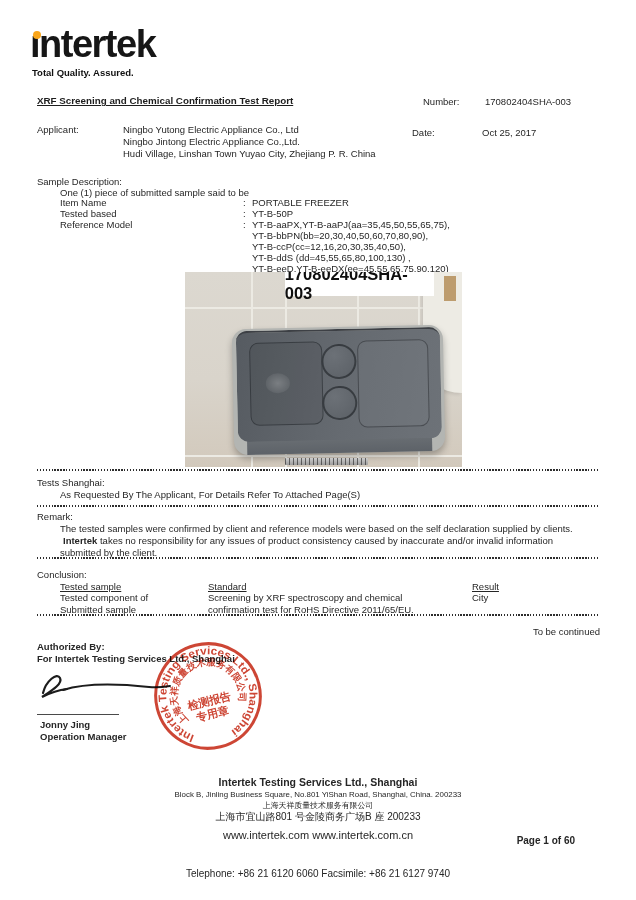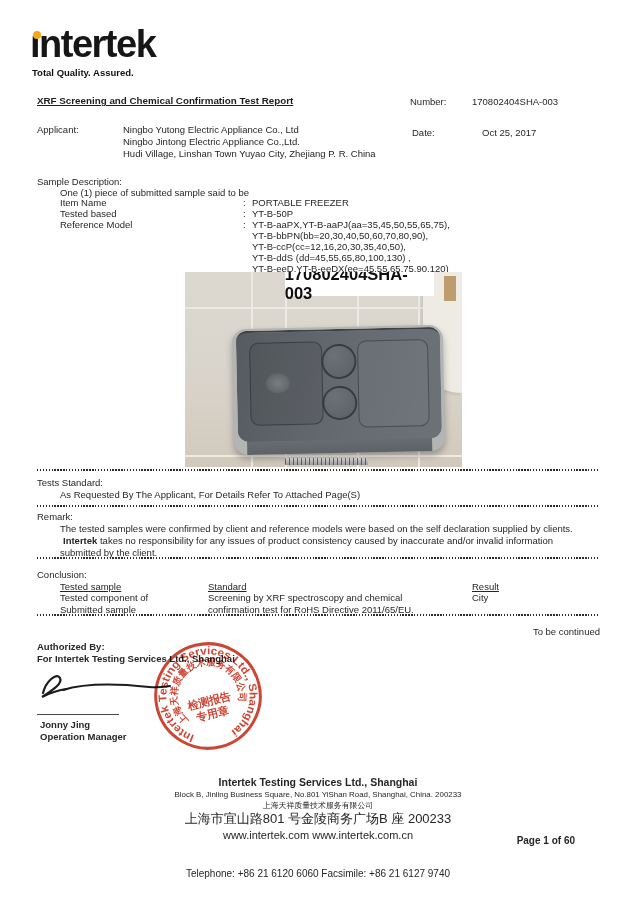--- a/index.html
+++ b/index.html
@@ -6,21 +6,21 @@
   #page{position:relative;width:636px;height:900px;background:#fff;overflow:hidden;
         font-family:"Liberation Sans",sans-serif;color:#262626;font-size:9.5px;}
   .abs{position:absolute;white-space:nowrap;}
   
   .logo-word{position:absolute;left:30px;top:24px;font-size:38px;font-weight:bold;
              letter-spacing:-1.5px;color:#161616;line-height:40px;}
   .logo-dot{position:absolute;left:3px;top:7px;width:8px;height:8px;border-radius:50%;}
   .tagline{position:absolute;left:32px;top:67px;font-weight:bold;font-size:9.5px;color:#111;}
   
   .rtitle{font-weight:bold;text-decoration:underline;font-size:9.8px;color:#1d1d1d;}
-  .lbl{color:#262626;}
+  .lbl{color:#262626;margin-left:13px;}
   
   .dots{position:absolute;left:37px;width:563px;height:2px;
         background-image:repeating-linear-gradient(90deg,#2d2d2d 0 1.4px,transparent 1.4px 2.9px);}
   .und{text-decoration:underline;}
   
   .sl{display:inline-block;width:183px;}
   .sc{display:inline-block;width:9px;}
   
   .photo{position:absolute;left:185px;top:272px;width:277px;height:195px;overflow:hidden;
          background:linear-gradient(180deg,#dcd8d0 0%,#d9d4cb 55%,#d2c9bc 100%);}
@@ -124,21 +124,21 @@
 
     <div class="ruler"></div>
     <div class="photo-label">170802404SHA-003</div>
   </div>
 
   <div class="dots" style="top:469px"></div>
   <div class="dots" style="top:505px"></div>
   <div class="dots" style="top:557px"></div>
   <div class="dots" style="top:614px"></div>
 
-  <div class="abs" style="left:37px;top:477px">Tests Standard:</div>
+  <div class="abs" style="left:37px;top:477px">Tests Shanghai:</div>
   <div class="abs" style="left:60px;top:489px">As Requested By The Applicant, For Details Refer To Attached Page(S)</div>
 
   <div class="abs" style="left:37px;top:511px">Remark:</div>
   <div class="abs" style="left:63px;top:535px">
     <span class="bold">Intertek</span><span> takes no responsibility for any issues of product consistency caused by inaccurate and/or invalid information</span>
   </div>
   <div class="abs" style="left:60px;top:523px">The tested samples were confirmed by client and reference models were based on the self declaration supplied by clients.</div>
   <div class="abs" style="left:60px;top:547px">submitted by the client.</div>
 
   <div class="abs" style="left:37px;top:569px">Conclusion:</div>
@@ -180,19 +180,19 @@
         <textPath href="#arcIn" startOffset="0" textLength="148" lengthAdjust="spacingAndGlyphs">上海天祥质量技术服务有限公司</textPath>
       </text>
     </g>
     <text x="70" y="80" text-anchor="middle" font-family="Liberation Sans, sans-serif" font-size="12.5" font-weight="bold" fill="#C8321F">检测报告</text>
     <text x="70" y="95" text-anchor="middle" font-family="Liberation Sans, sans-serif" font-size="12.5" font-weight="bold" fill="#C8321F">专用章</text>
   </svg>
 
   <div class="fline bold" style="top:776px;font-size:10.5px">Intertek Testing Services Ltd., Shanghai</div>
   <div class="fline" style="top:790px;font-size:7.9px">Block B, Jinling Business Square, No.801 YiShan Road, Shanghai, China. 200233</div>
   <div class="fline" style="top:800px;font-size:7.9px">上海天祥质量技术服务有限公司</div>
-  <div class="fline" style="top:810px;font-size:13px">上海市宜山路801 号金陵商务广场B 座  200233</div>
+  <div class="fline" style="top:810px;font-size:10px">上海市宜山路801 号金陵商务广场B 座  200233</div>
   <div class="fline" style="top:868px;font-size:10px">Telephone: +86 21 6120 6060 Facsimile: +86 21 6127 9740</div>
   <div class="fline" style="top:829px;font-size:11px">www.intertek.com www.intertek.com.cn</div>
 
   <div class="abs bold" style="left:445px;top:835px;width:130px;text-align:right;font-size:10px">Page 1 of 60</div>
 
 </div>
 
 </body></html>

